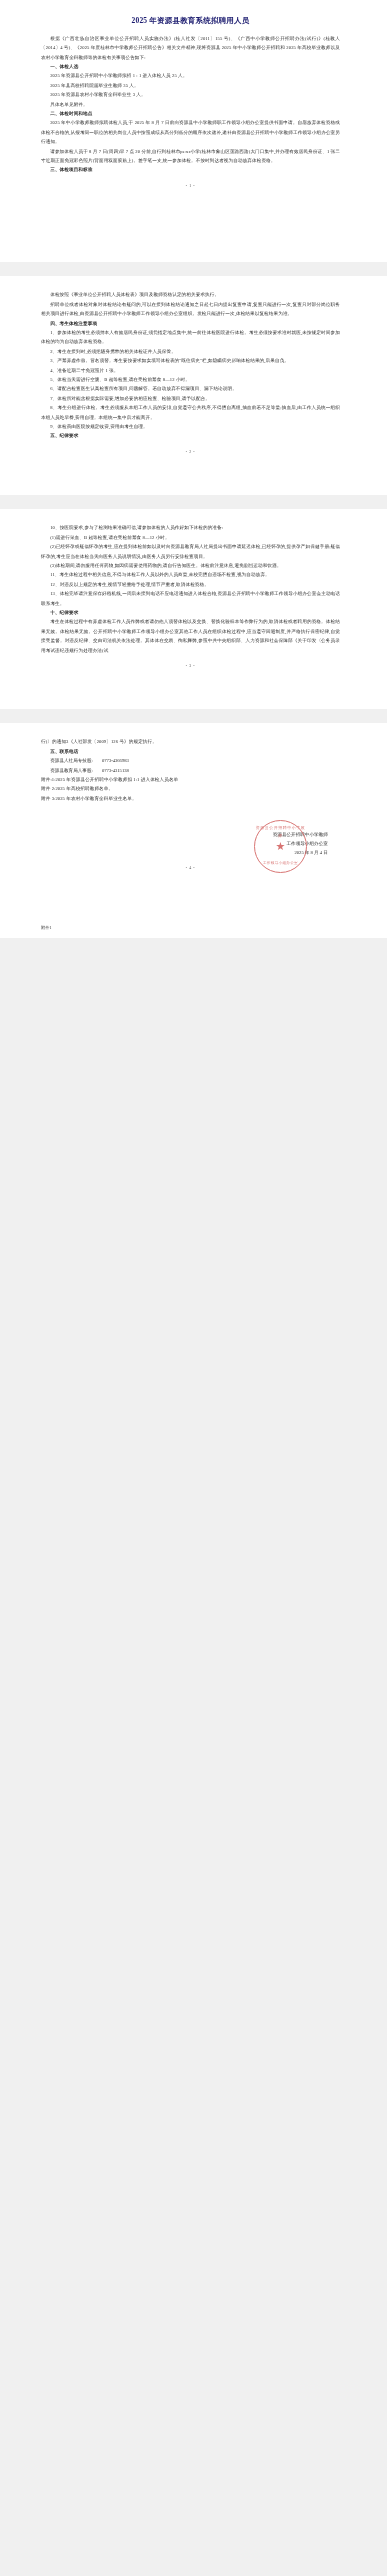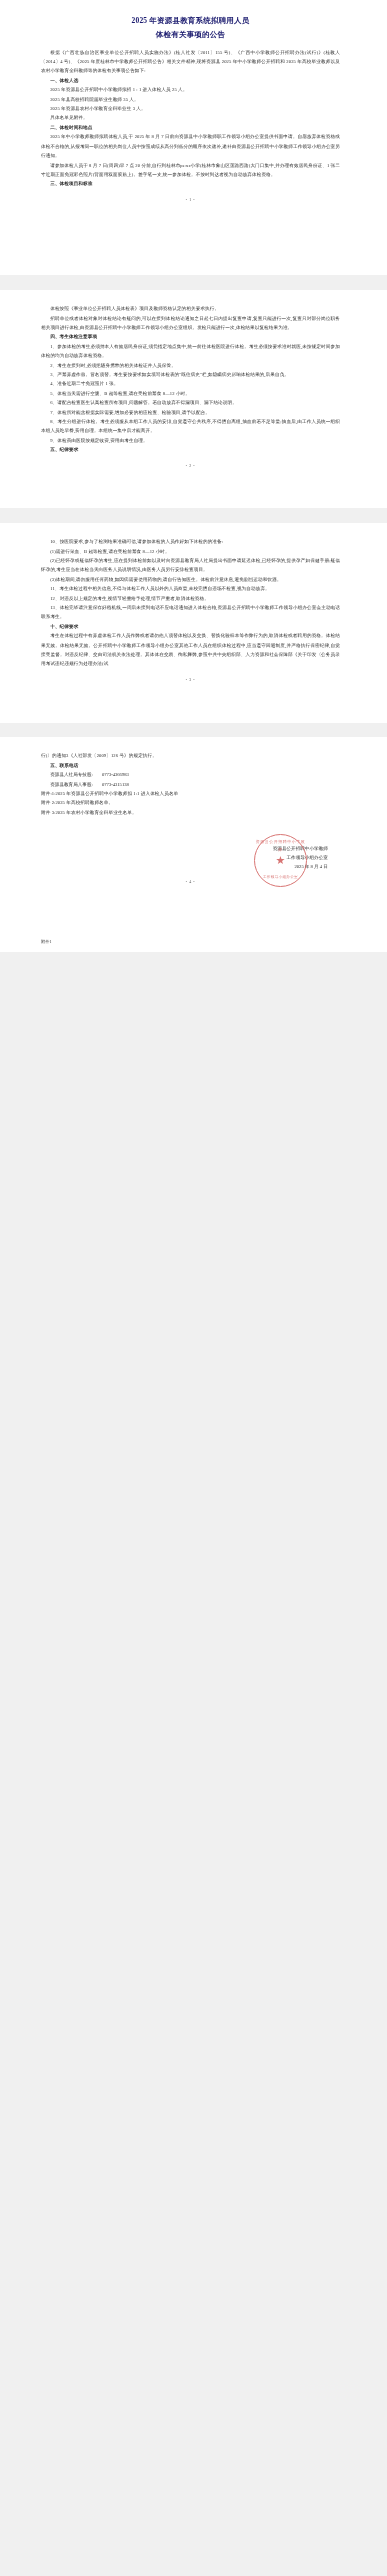--- a/index.html
+++ b/index.html
@@ -132,21 +132,20 @@
   }
 </style>
 </head>
 <body>
 
 <div class="doc">
 
   <div class="page">
     <div class="title">
       <div>2025 年资源县教育系统拟聘用人员</div>
-      <div>体检有关事项的公告</div>
     </div>
     <p class="body indent">根据《广西壮族自治区事业单位公开招聘人员实施办法》(桂人社发〔2011〕155 号)、《广西中小学教师公开招聘办法(试行)》(桂教人〔2014〕4 号)、《2025 年度桂林市中学教师公开招聘公告》相关文件精神,现将资源县 2025 年中小学教师公开招聘和 2025 年高校毕业教师以及农村小学教育全科教师等的体检有关事项公告如下:</p>
     <p class="body indent b">一、体检人选</p>
     <p class="body indent">2025 年资源县公开招聘中小学教师拟招 1 : 1 进入体检人员 25 人。</p>
     <p class="body indent">2025 年县高校招聘院届毕业生教师 35 人。</p>
     <p class="body indent">2025 年资源县农村小学教育全科毕业生 3 人。</p>
     <p class="body indent">具体名单见附件。</p>
     <p class="body indent b">二、体检时间和地点</p>
     <p class="body indent">2025 年中小学教师教师拟聘体检人员,于 2025 年 8 月 7 日前向资源县中小学教师职工作领导小组办公室提供书面申请。自愿放弃体检资格或体检不合格的,从报考同一职位的相关岗位人员中按照成绩从高分到低分的顺序依次递补,递补由资源县公开招聘中小学教师工作领导小组办公室另行通知。</p>
     <p class="body indent">请参加体检人员于 8 月 7 日(周四)早 7 点 20 分前,自行到桂林市резer小学(桂林市象山区莲路西路)大门口集中,并办理有效居民身份证、1 张二寸近期正面免冠彩色照片(背面用双面胶贴上)。签字笔一支,统一参加体检。不按时到达者视为自动放弃体检资格。</p>

